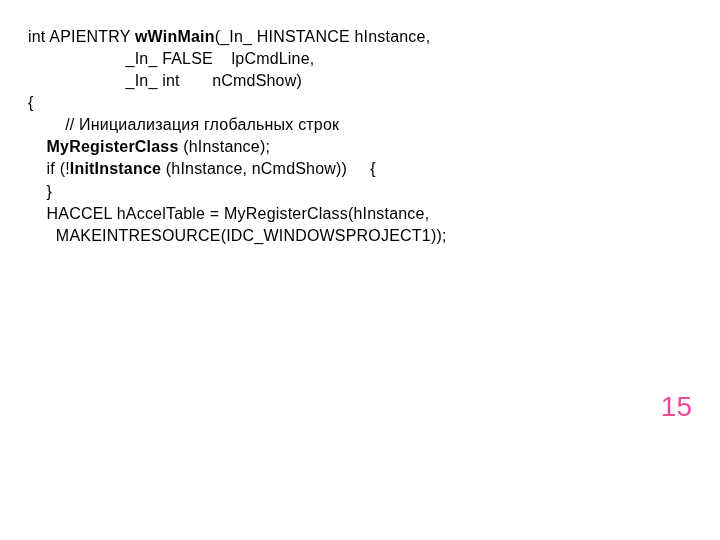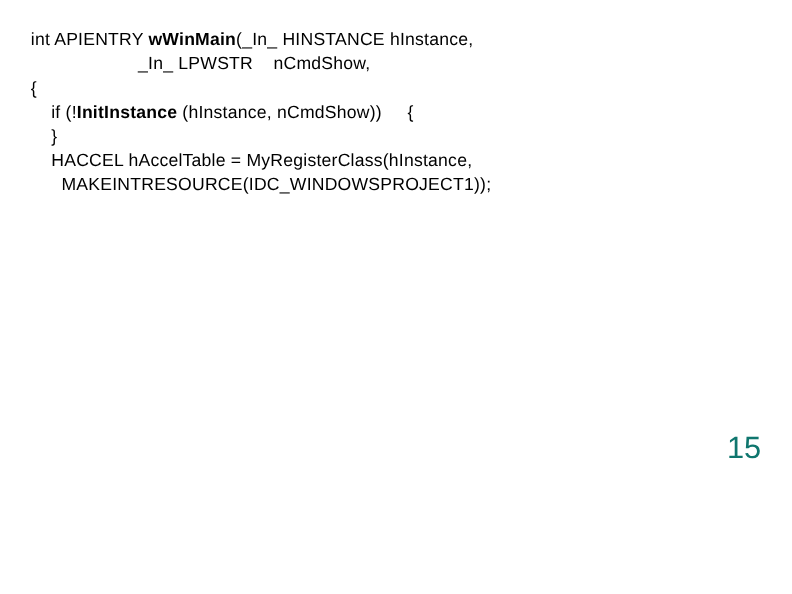--- a/index.html
+++ b/index.html
@@ -3,30 +3,33 @@
 <meta charset="utf-8">
 <style>
   html,body{margin:0;padding:0;width:720px;height:540px;background:#fff;
     font-family:Arial,Helvetica,sans-serif;overflow:hidden}
   .page{position:relative;width:720px;height:449px}
   .code{position:absolute;left:28px;top:26px;right:28px;
     font-size:16px;line-height:1.38;color:#000;letter-spacing:.2px}
   .code div{white-space:pre}
   .b{font-weight:700}
   .pagenum{position:absolute;right:28px;bottom:26px;
-    font-size:28px;color:#0f766e}
+    font-size:28px;color:#ec4899}
 </style>
 </head>
 <body>
 
 <div class="page">
   <div class="code">
     <div><span>int APIENTRY </span><span class="b">wWinMain</span><span>(_In_ HINSTANCE hInstance,</span></div>
-    <div>                     _In_ LPWSTR    nCmdShow,</div>
+    <div>                     _In_ FALSE    lpCmdLine,</div>
+    <div>                     _In_ int       nCmdShow)</div>
     <div>{</div>
+    <div>        // Инициализация глобальных строк</div>
+    <div><span>    </span><span class="b">MyRegisterClass</span><span> (hInstance);</span></div>
     <div></div>
     <div><span>    if (!</span><span class="b">InitInstance</span><span> (hInstance, nCmdShow))     {</span></div>
     <div>    }</div>
     <div>    HACCEL hAccelTable = MyRegisterClass(hInstance,
       MAKEINTRESOURCE(IDC_WINDOWSPROJECT1));</div>
   </div>
   <div class="pagenum">15</div>
 </div>
 
 </body></html>

